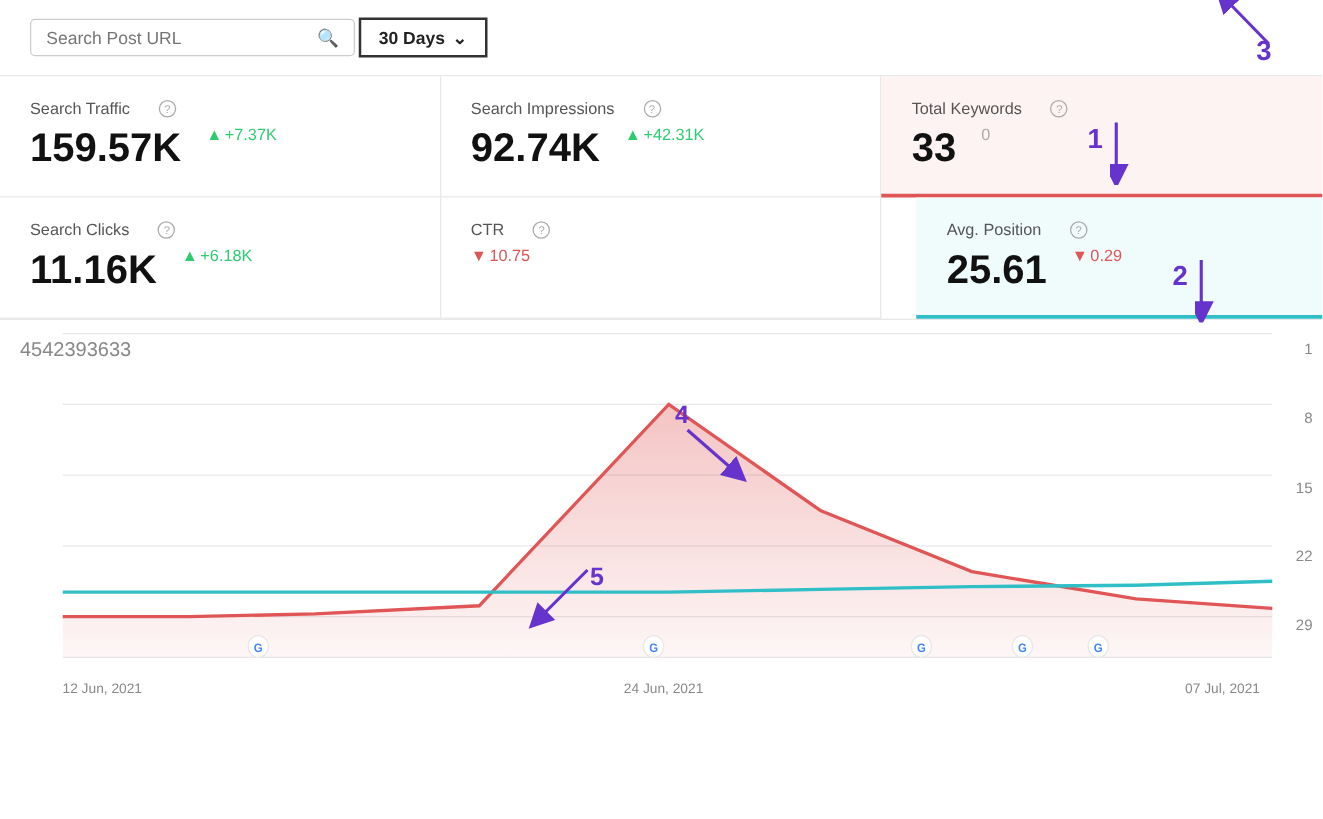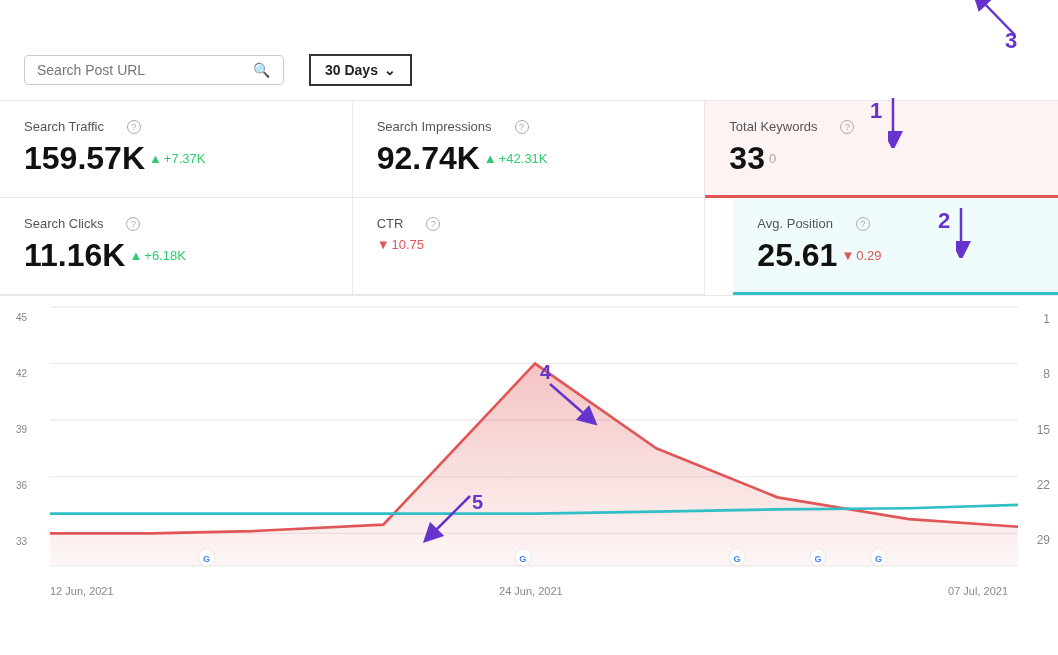--- a/index.html
+++ b/index.html
@@ -3,21 +3,21 @@
   <meta charset="utf-8">
   <style>
     * { box-sizing: border-box; margin: 0; padding: 0; }
     body { font-family: -apple-system, BlinkMacSystemFont, 'Segoe UI', sans-serif; background: #fff; color: #222; width: 1058px; height: 655px; overflow: hidden; }
 
     .header {
       display: flex; align-items: center; justify-content: space-between;
       padding: 14px 24px; border-bottom: 1px solid #e8e8e8;
     }
     .header-title { font-size: 20px; font-weight: 700; color: #1a1a1a; }
-    .header-controls { display: flex; gap: 25px; align-items: center; margin-top: 40px; }
+    .header-controls { display: flex; gap: 3px; align-items: center; }
     .search-box {
       display: flex; align-items: center;
       border: 1px solid #ccc; border-radius: 4px;
       padding: 6px 12px; width: 260px; background: #fff;
     }
     .search-box input {
       border: none; outline: none; font-size: 14px; color: #888; width: 100%; background: transparent;
     }
     .search-icon { color: #999; font-size: 14px; }
     .days-dropdown {
@@ -43,37 +43,37 @@
       font-size: 13px; color: #555; margin-bottom: 6px;
       display: flex; align-items: center; gap: 23px;
     }
     .metric-label .help-icon {
       width: 14px; height: 14px; border-radius: 50%; border: 1px solid #aaa;
       display: inline-flex; align-items: center; justify-content: center;
       font-size: 9px; color: #aaa; cursor: pointer;
     }
     .metric-value {
       font-size: 32px; font-weight: 700; color: #111;
-      display: flex; align-items: center; gap: 4px;
+      display: flex; align-items: flex-start; gap: 20px;
     }
     .metric-change {
       font-size: 13px; font-weight: 500;
       display: flex; align-items: center; gap: 2px;
     }
     .metric-change.up { color: #2ecc71; }
     .metric-change.down { color: #e05555; }
     .chart-wrapper {
       position: relative;
       width: 100%;
       height: 283px;
       display: flex;
     }
     .y-axis-left {
-      width: 50px; display: flex; flex-direction: column; justify-content: space-between;
-      padding: 16px 8px 32px 16px; font-size: 10px; color: #888;
+      width: 50px; display: flex; flex-direction: row; justify-content: space-between;
+      padding: 16px 8px 32px 16px; font-size: 16px; color: #888;
     }
     .y-axis-right {
       width: 40px; display: flex; flex-direction: column; justify-content: space-between;
       padding: 16px 8px 32px 4px; font-size: 12px; color: #888; text-align: right;
     }
     .chart-svg-wrap {
       flex: 1; position: relative;
     }
     .x-axis {
       display: flex; justify-content: space-between;

